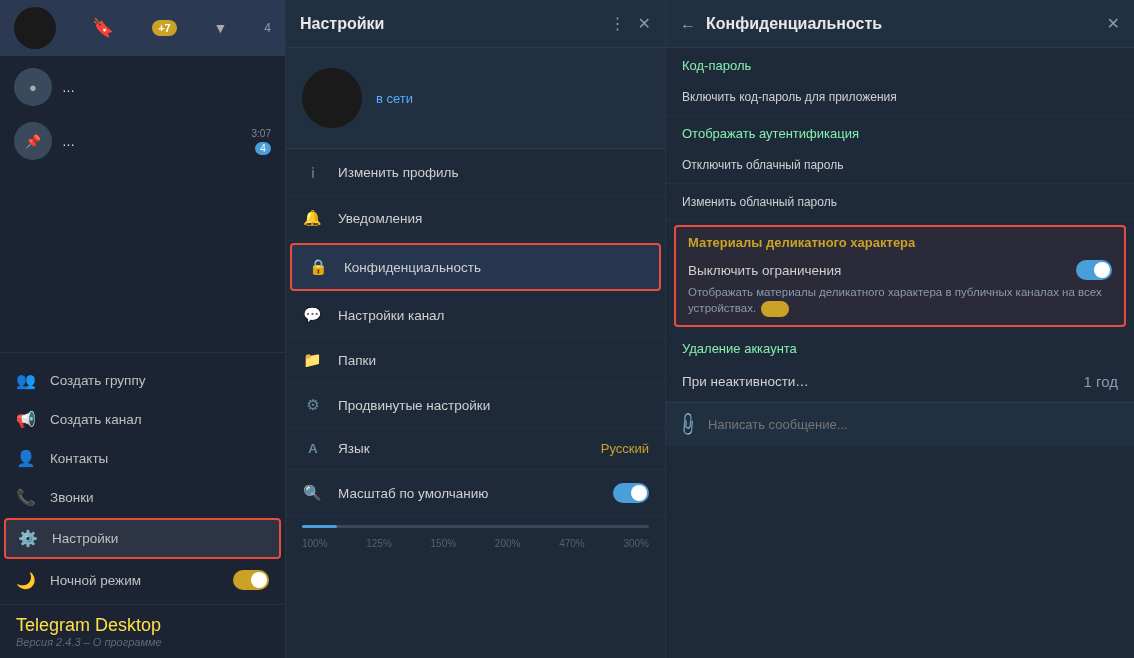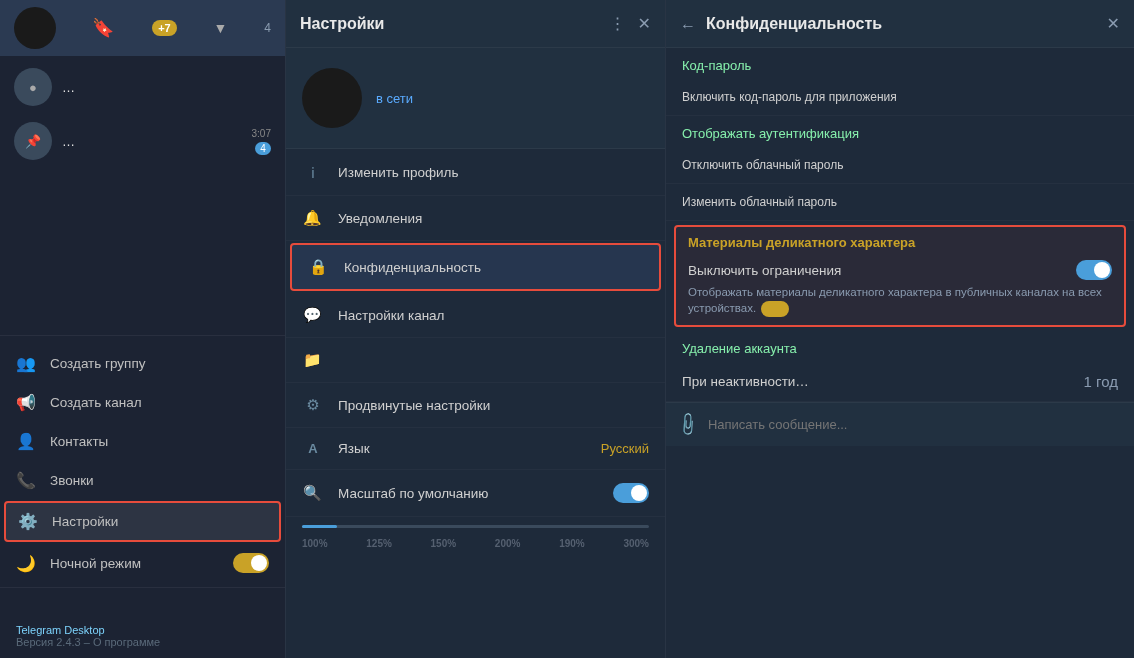--- a/index.html
+++ b/index.html
@@ -192,29 +192,29 @@
       top: 2px;
       right: 2px;
     }
 
     .sidebar-footer {
       padding: 10px 16px;
       border-top: 1px solid rgba(255,255,255,0.06);
     }
 
     .sidebar-footer-title {
-      color: #7dd3fc;
-      font-size: 11px;
+      color: #fde047;
+      font-size: 18px;
       font-weight: 500;
-      margin-top: 26px;
     }
 
     .sidebar-footer-version {
       color: #5a6a7a;
       font-size: 11px;
+      font-style: italic;
     }
 
     
     .panel-middle {
       width: 380px;
       min-width: 380px;
       height: 658px;
       background: #1e2a3a;
       display: flex;
       flex-direction: column;
@@ -351,21 +351,20 @@
 
     .zoom-labels {
       display: flex;
       justify-content: space-between;
       padding: 2px 16px 6px;
     }
 
     .zoom-label {
       color: #556070;
       font-size: 10px;
-      font-weight: bold;
     }
 
     
     .panel-right {
       flex: 1;
       height: 658px;
       background: #1e2a3a;
       display: flex;
       flex-direction: column;
       border-left: 1px solid rgba(255,255,255,0.05);
@@ -643,20 +642,21 @@
     <div class="settings-item active-item red-border">
       <span class="si-icon">🔒</span>
       <span class="settings-item-label">Конфиденциальность</span>
     </div>
     <div class="settings-item">
       <span class="si-icon">💬</span>
       <span class="settings-item-label">Настройки канал</span>
     </div>
     <div class="settings-item">
       <span class="si-icon">📁</span>
+      <span class="settings-item-label">Папки</span>
     </div>
     <div class="settings-item">
       <span class="si-icon">⚙</span>
       <span class="settings-item-label">Продвинутые настройки</span>
     </div>
     <div class="settings-item">
       <span class="si-icon" style="font-size:13px;font-weight:bold;">A</span>
       <span class="settings-item-label">Язык</span>
       <span class="settings-item-value">Русский</span>
     </div>
@@ -668,21 +668,21 @@
     <div class="zoom-bar">
       <div class="zoom-track">
         <div class="zoom-fill"></div>
       </div>
     </div>
     <div class="zoom-labels">
       <span class="zoom-label">100%</span>
       <span class="zoom-label">125%</span>
       <span class="zoom-label">150%</span>
       <span class="zoom-label">200%</span>
-      <span class="zoom-label">190%</span>
+      <span class="zoom-label">470%</span>
       <span class="zoom-label">300%</span>
     </div>
   </div>
 </div>
 
 <div class="panel-right">
   <div class="privacy-header">
     <div class="privacy-header-left">
       <span class="back-arrow">←</span>
       <span class="privacy-title">Конфиденциальность</span>

